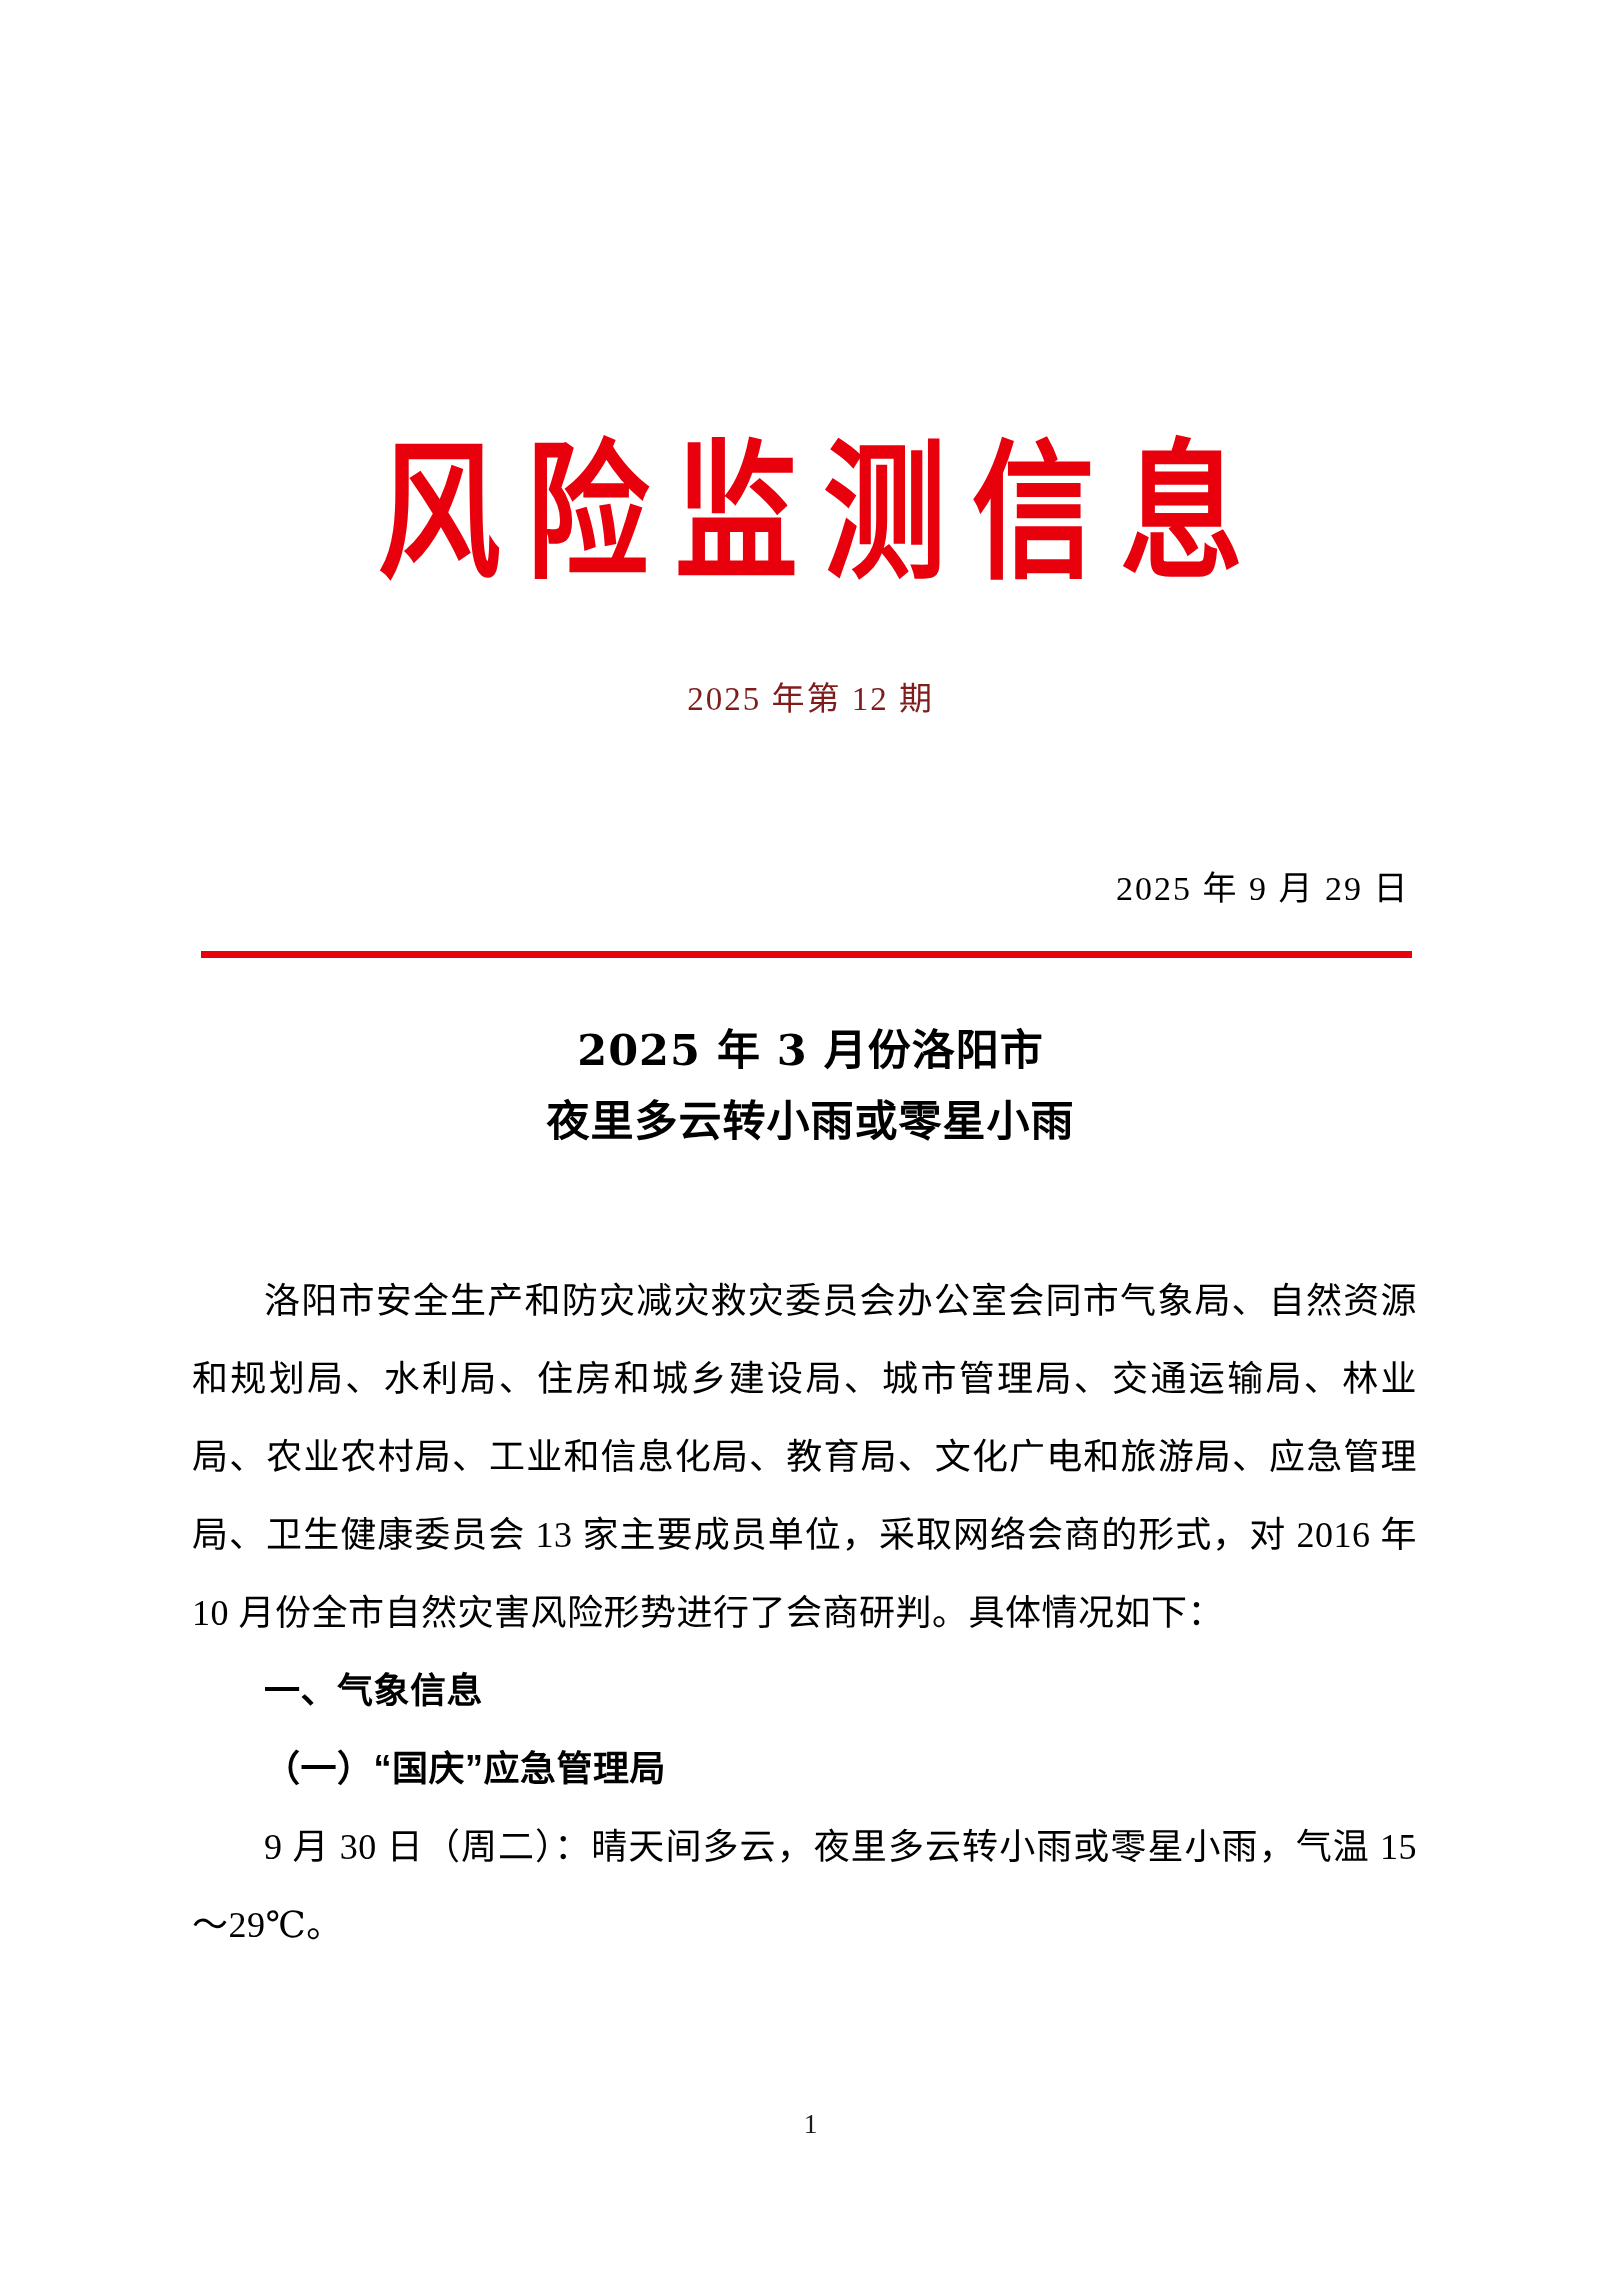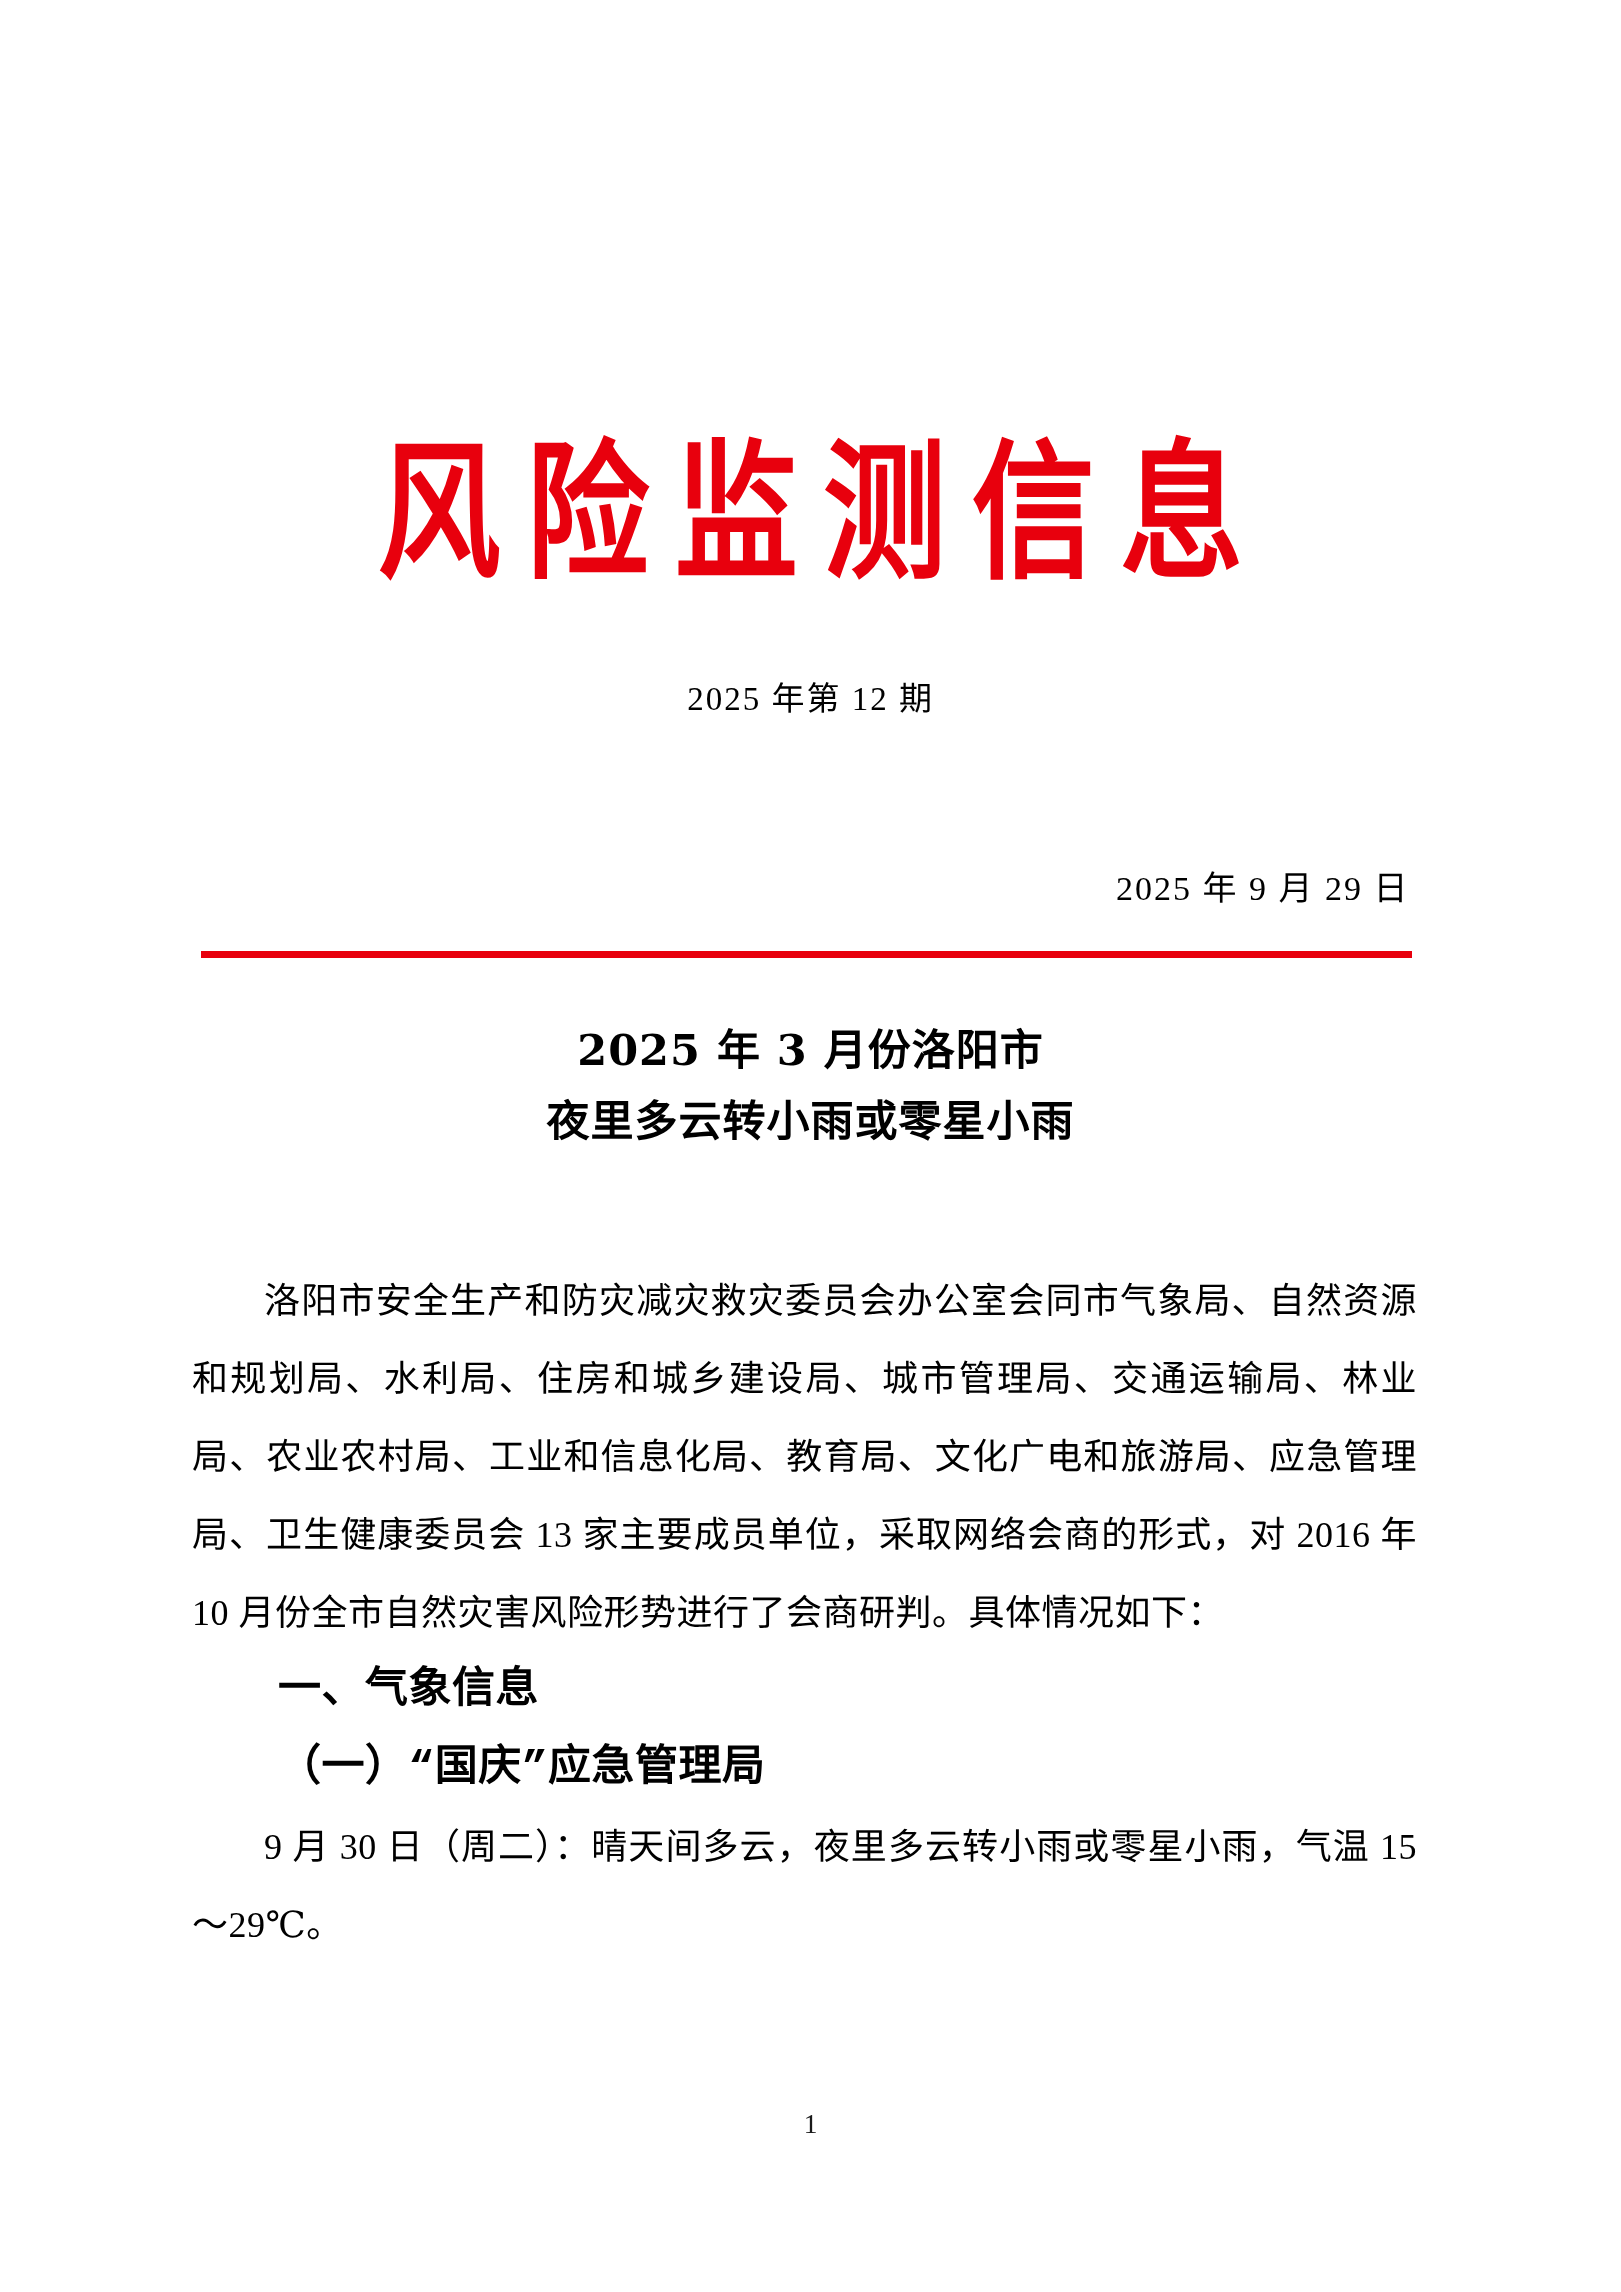--- a/index.html
+++ b/index.html
@@ -45,21 +45,21 @@
   }
 
   .issue-line {
     position: absolute;
     left: 0;
     right: 0;
     top: 672px;
     text-align: center;
     font-size: 33px;
     letter-spacing: 2px;
-    color: #000000;
+    color: #7f1d1d;
   }
 
   
   .issuer-block {
     position: absolute;
     left: 192px;
     right: 192px;
     top: 806px;
     height: 108px;
   }
@@ -125,26 +125,26 @@
     line-height: 78px;
     text-align: justify;
     text-justify: inter-ideograph;
     text-indent: 2em;
     letter-spacing: 0.5px;
   }
 
   h2.section-head,
   h3.sub-head {
     margin: 0;
-    font-size: 43px;
+    font-size: 36px;
     line-height: 78px;
     font-weight: 700;
     text-indent: 2em;
     letter-spacing: 0.5px;
-    font-family: Liberation Mono, monospace;
+    font-family: Liberation Sans, sans-serif;
   }
 
   
   .page-number {
     position: absolute;
     left: 0;
     right: 0;
     top: 2109px;
     text-align: center;
     font-size: 27.4px;

